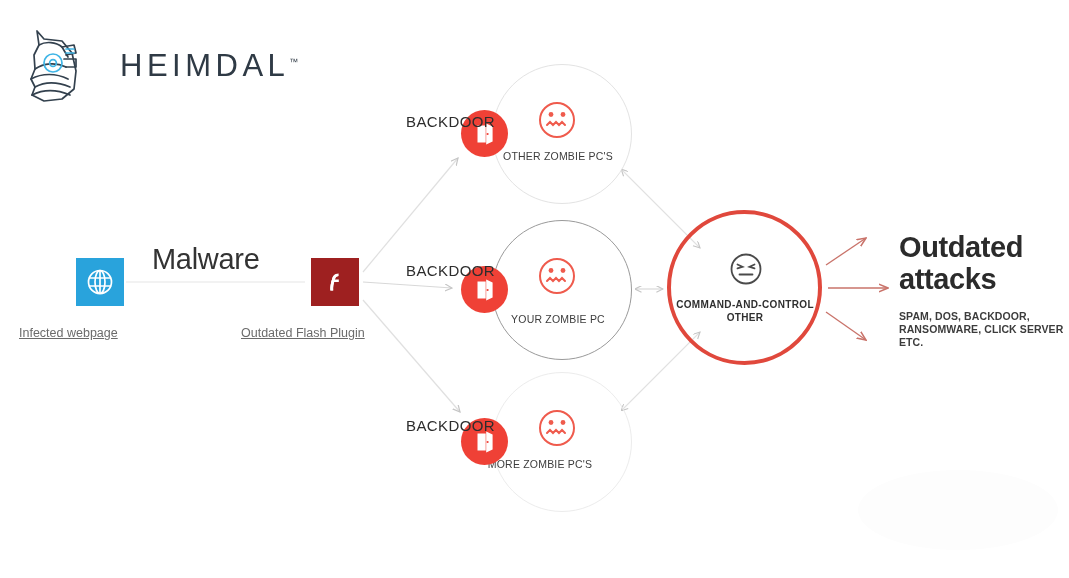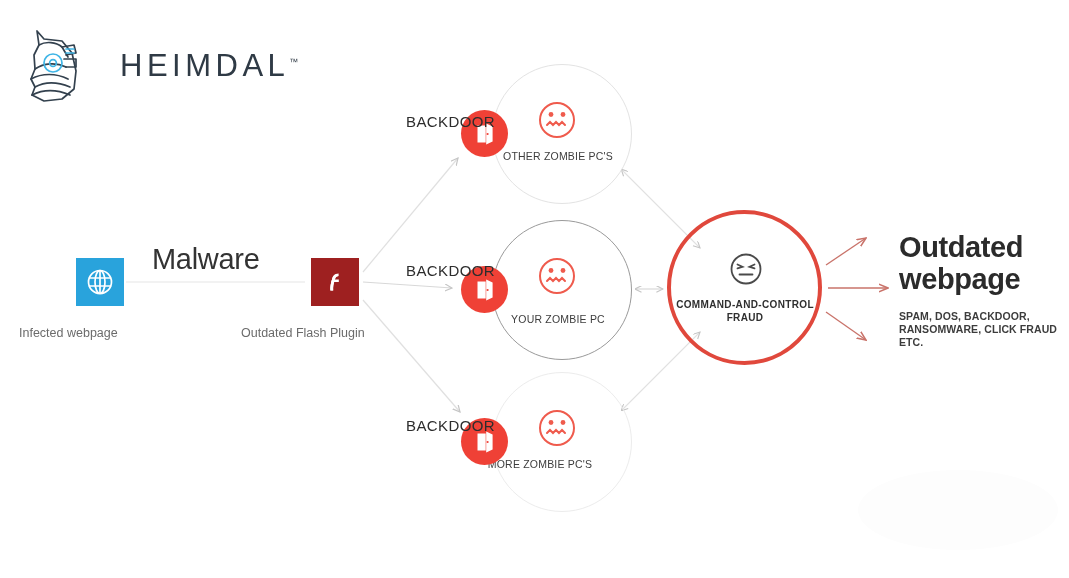--- a/index.html
+++ b/index.html
@@ -40,20 +40,21 @@
   }
   #web-square { left: 76px; top: 258px; background: #29a3dc; }
   #flash-square { left: 311px; top: 258px; background: #9e2020; }
 
   .caption {
     position: absolute;
     font-size: 12.5px;
     color: #6b6b6b;
     white-space: nowrap;
     font-family: "Liberation Sans", sans-serif;
+    text-decoration: underline;
   }
   #web-caption { left: 19px; top: 326px; }
   #flash-caption { left: 241px; top: 326px; }
 
   #malware-title {
     position: absolute;
     left: 152px; top: 243px;
     font-size: 29px;
     font-weight: normal;
     color: #333333;
@@ -318,26 +319,26 @@
   <span id="cc-face">
     <svg viewBox="0 0 38 38" width="38" height="38">
       <g fill="none" stroke="#4a4a4a" stroke-width="1.8" stroke-linecap="round">
         <circle cx="19" cy="19" r="14.5"></circle>
         <path d="M10.5 14.5 L15.5 16.8 L10.5 18.4"></path>
         <path d="M27.5 14.5 L22.5 16.8 L27.5 18.4"></path>
         <path d="M12.5 24.5 H25.5"></path>
       </g>
     </svg>
   </span>
-  <div id="cc-label">COMMAND-AND-CONTROL FRAUD</div>
+  <div id="cc-label">COMMAND-AND-CONTROL OTHER</div>
 
   <div id="attacks-title">
     <div>Outdated</div>
-    <div>webpage</div>
+    <div>attacks</div>
   </div>
   <div id="attacks-sub">
     <div>SPAM, DOS, BACKDOOR,</div>
-    <div>RANSOMWARE, CLICK FRAUD ETC.</div>
+    <div>RANSOMWARE, CLICK SERVER ETC.</div>
   </div>
 
   <div id="watermark"></div>
 
 </div>
 
 </body></html>

